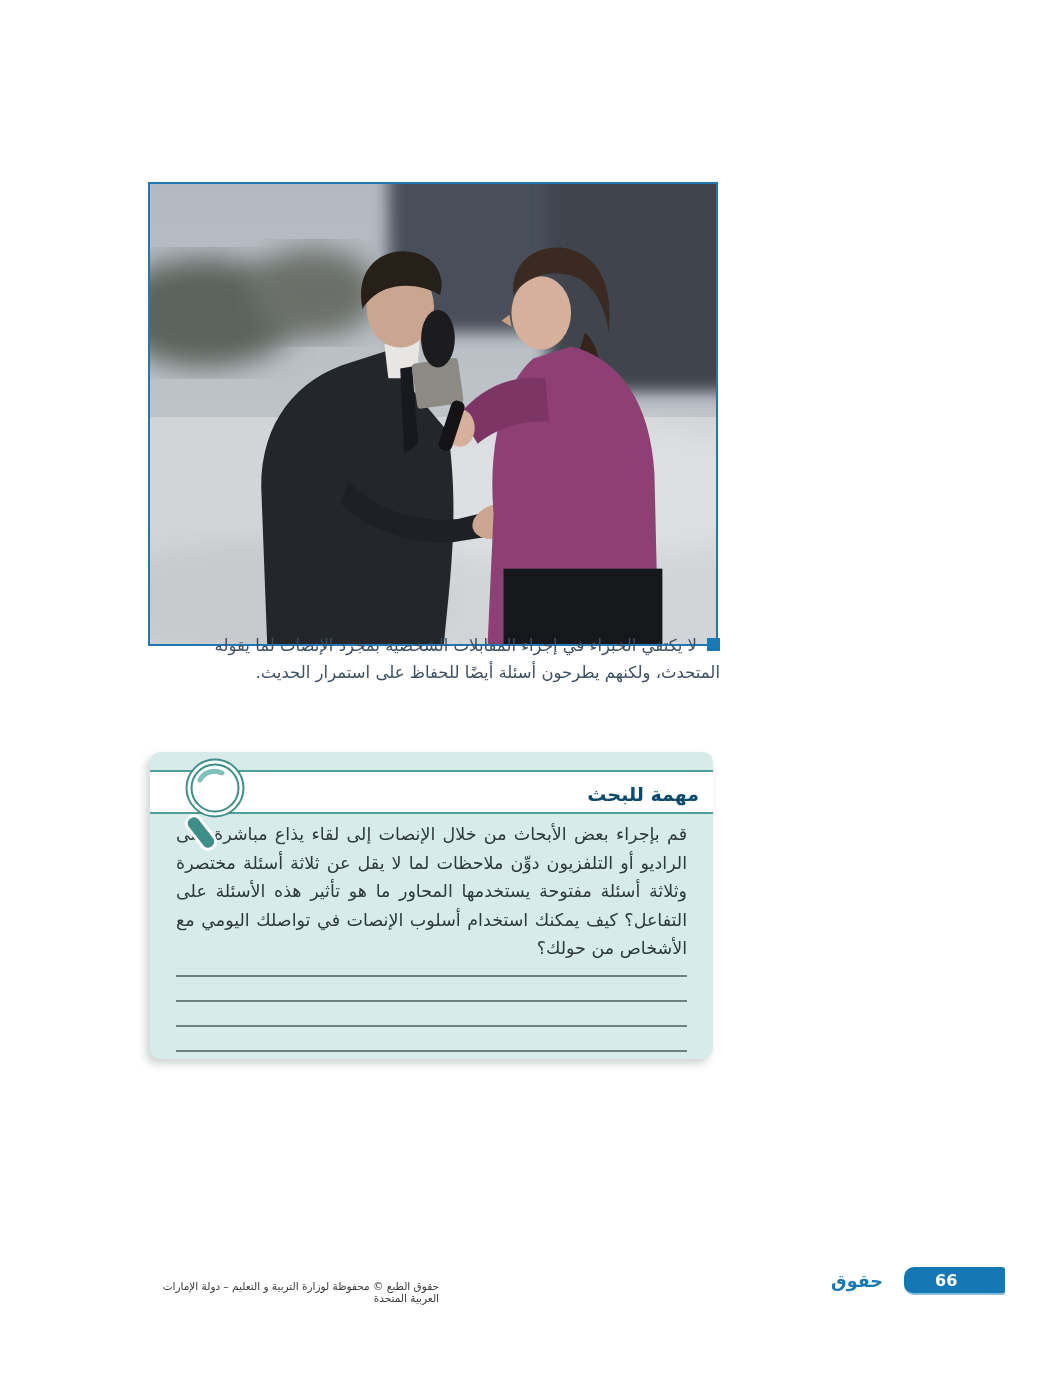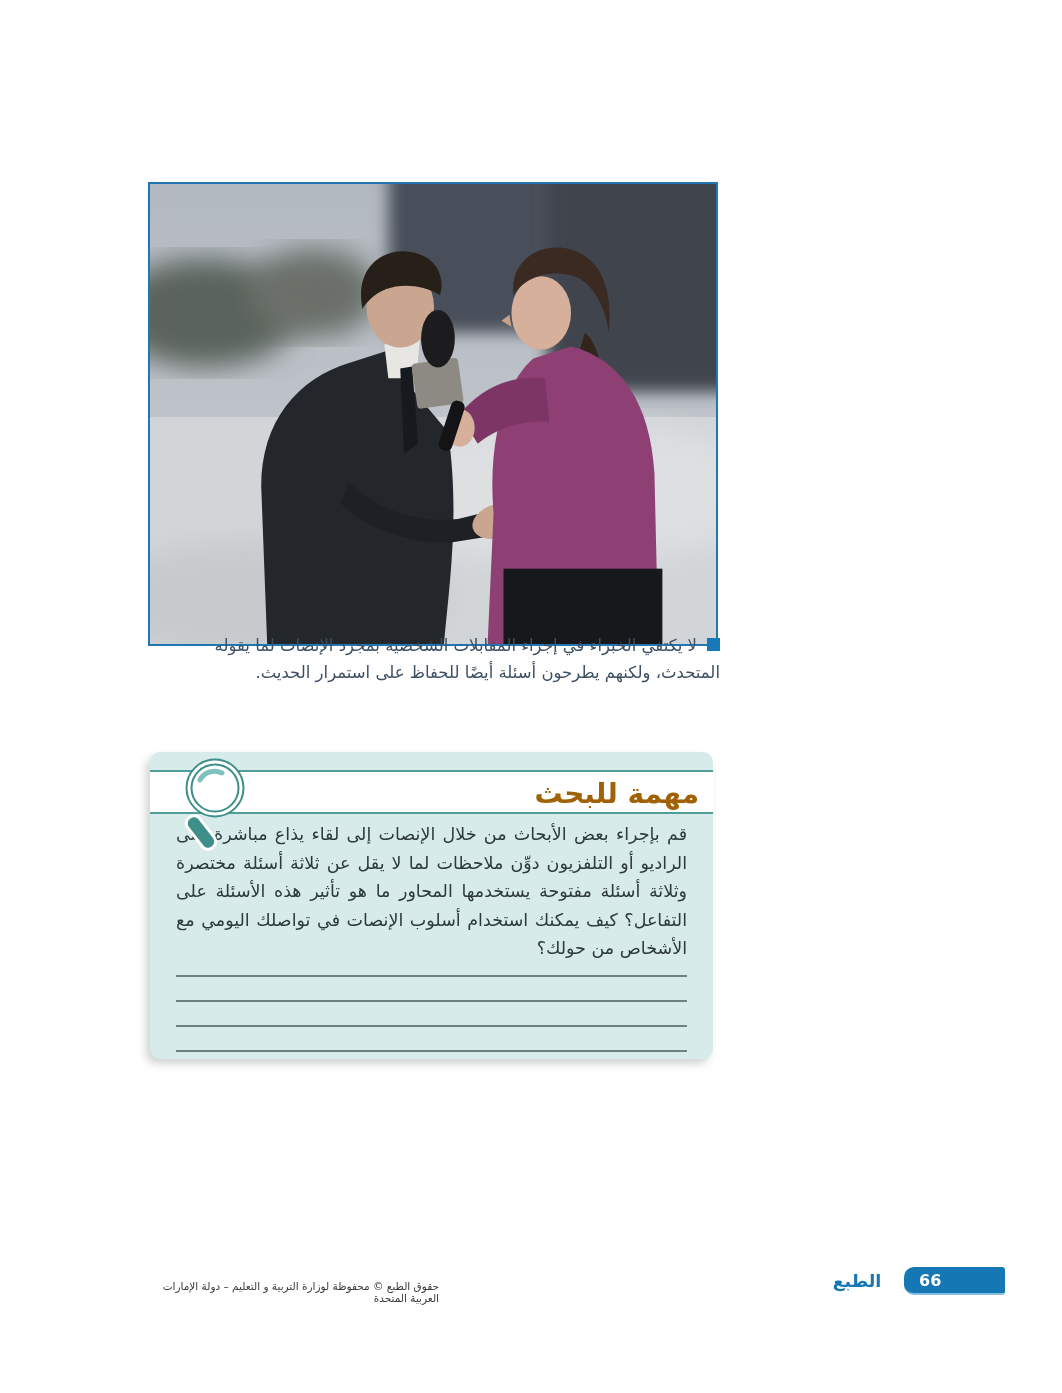--- a/index.html
+++ b/index.html
@@ -33,21 +33,21 @@
     position:absolute; left:150px; top:752px; width:563px; height:307px;
     background:#d7ebeb; border-radius:10px;
     box-shadow:-4px 5px 8px rgba(90,100,100,0.28);
   }
   .task-header {
     position:absolute; left:0; right:0; top:18px; height:44px;
     background:#ffffff; border-top:2px solid #4f9e98; border-bottom:2px solid #4f9e98;
   }
   .task-title {
     position:absolute; right:14px; top:0; height:44px; line-height:44px;
-    direction:rtl; color:#a16207; font-weight:bold; font-size:28px;
+    direction:rtl; color:#0c4a6e; font-weight:bold; font-size:19px;
   }
   .magnifier {
     position:absolute; left:10px; top:2px; width:92px; height:100px; z-index:3;
   }
   .task-body {
     position:absolute; left:0; right:0; top:68px; padding:0 26px;
     direction:rtl; text-align:justify;
     font-size:17.5px; line-height:28.5px; color:#2e3a3a;
   }
   .writing-lines { position:absolute; left:26px; right:26px; top:200px; }
@@ -64,21 +64,21 @@
   .footer-lesson {
     position:absolute; left:822px; top:1271px; width:70px;
     text-align:center; direction:rtl;
     color:#1577b4; font-weight:bold; font-size:17.5px;
   }
   .page-badge {
     position:absolute; left:904px; top:1267px; width:101px; height:28px;
     background:#1577b4; border-radius:10px 3px 3px 10px;
     border-bottom:2px solid #85bedd;
     color:#ffffff; font-weight:bold; font-size:16px; line-height:27px;
-    padding-left:15px;
+    padding-left:31px;
   }
 </style>
 </head>
 <body>
 
 <div class="page">
 
   <div class="photo-frame">
     <svg viewBox="0 0 570 464" preserveAspectRatio="none">
       <defs>
@@ -148,16 +148,16 @@
     <p class="task-body">قم بإجراء بعض الأبحاث من خلال الإنصات إلى لقاء يذاع مباشرة على الراديو أو التلفزيون دوِّن ملاحظات لما لا يقل عن ثلاثة أسئلة مختصرة وثلاثة أسئلة مفتوحة يستخدمها المحاور ما هو تأثير هذه الأسئلة على التفاعل؟ كيف يمكنك استخدام أسلوب الإنصات في تواصلك اليومي مع الأشخاص من حولك؟</p>
     <div class="writing-lines">
       <div class="writing-line"></div>
       <div class="writing-line"></div>
       <div class="writing-line"></div>
       <div class="writing-line"></div>
     </div>
   </div>
 
   <p class="footer-copyright">حقوق الطبع ©  محفوظة لوزارة التربية و التعليم – دولة الإمارات العربية المتحدة</p>
-  <p class="footer-lesson">الطبع</p>
+  <p class="footer-lesson">حقوق</p>
   <div class="page-badge"><span>66</span></div>
 
 </div>
 
 </body></html>

